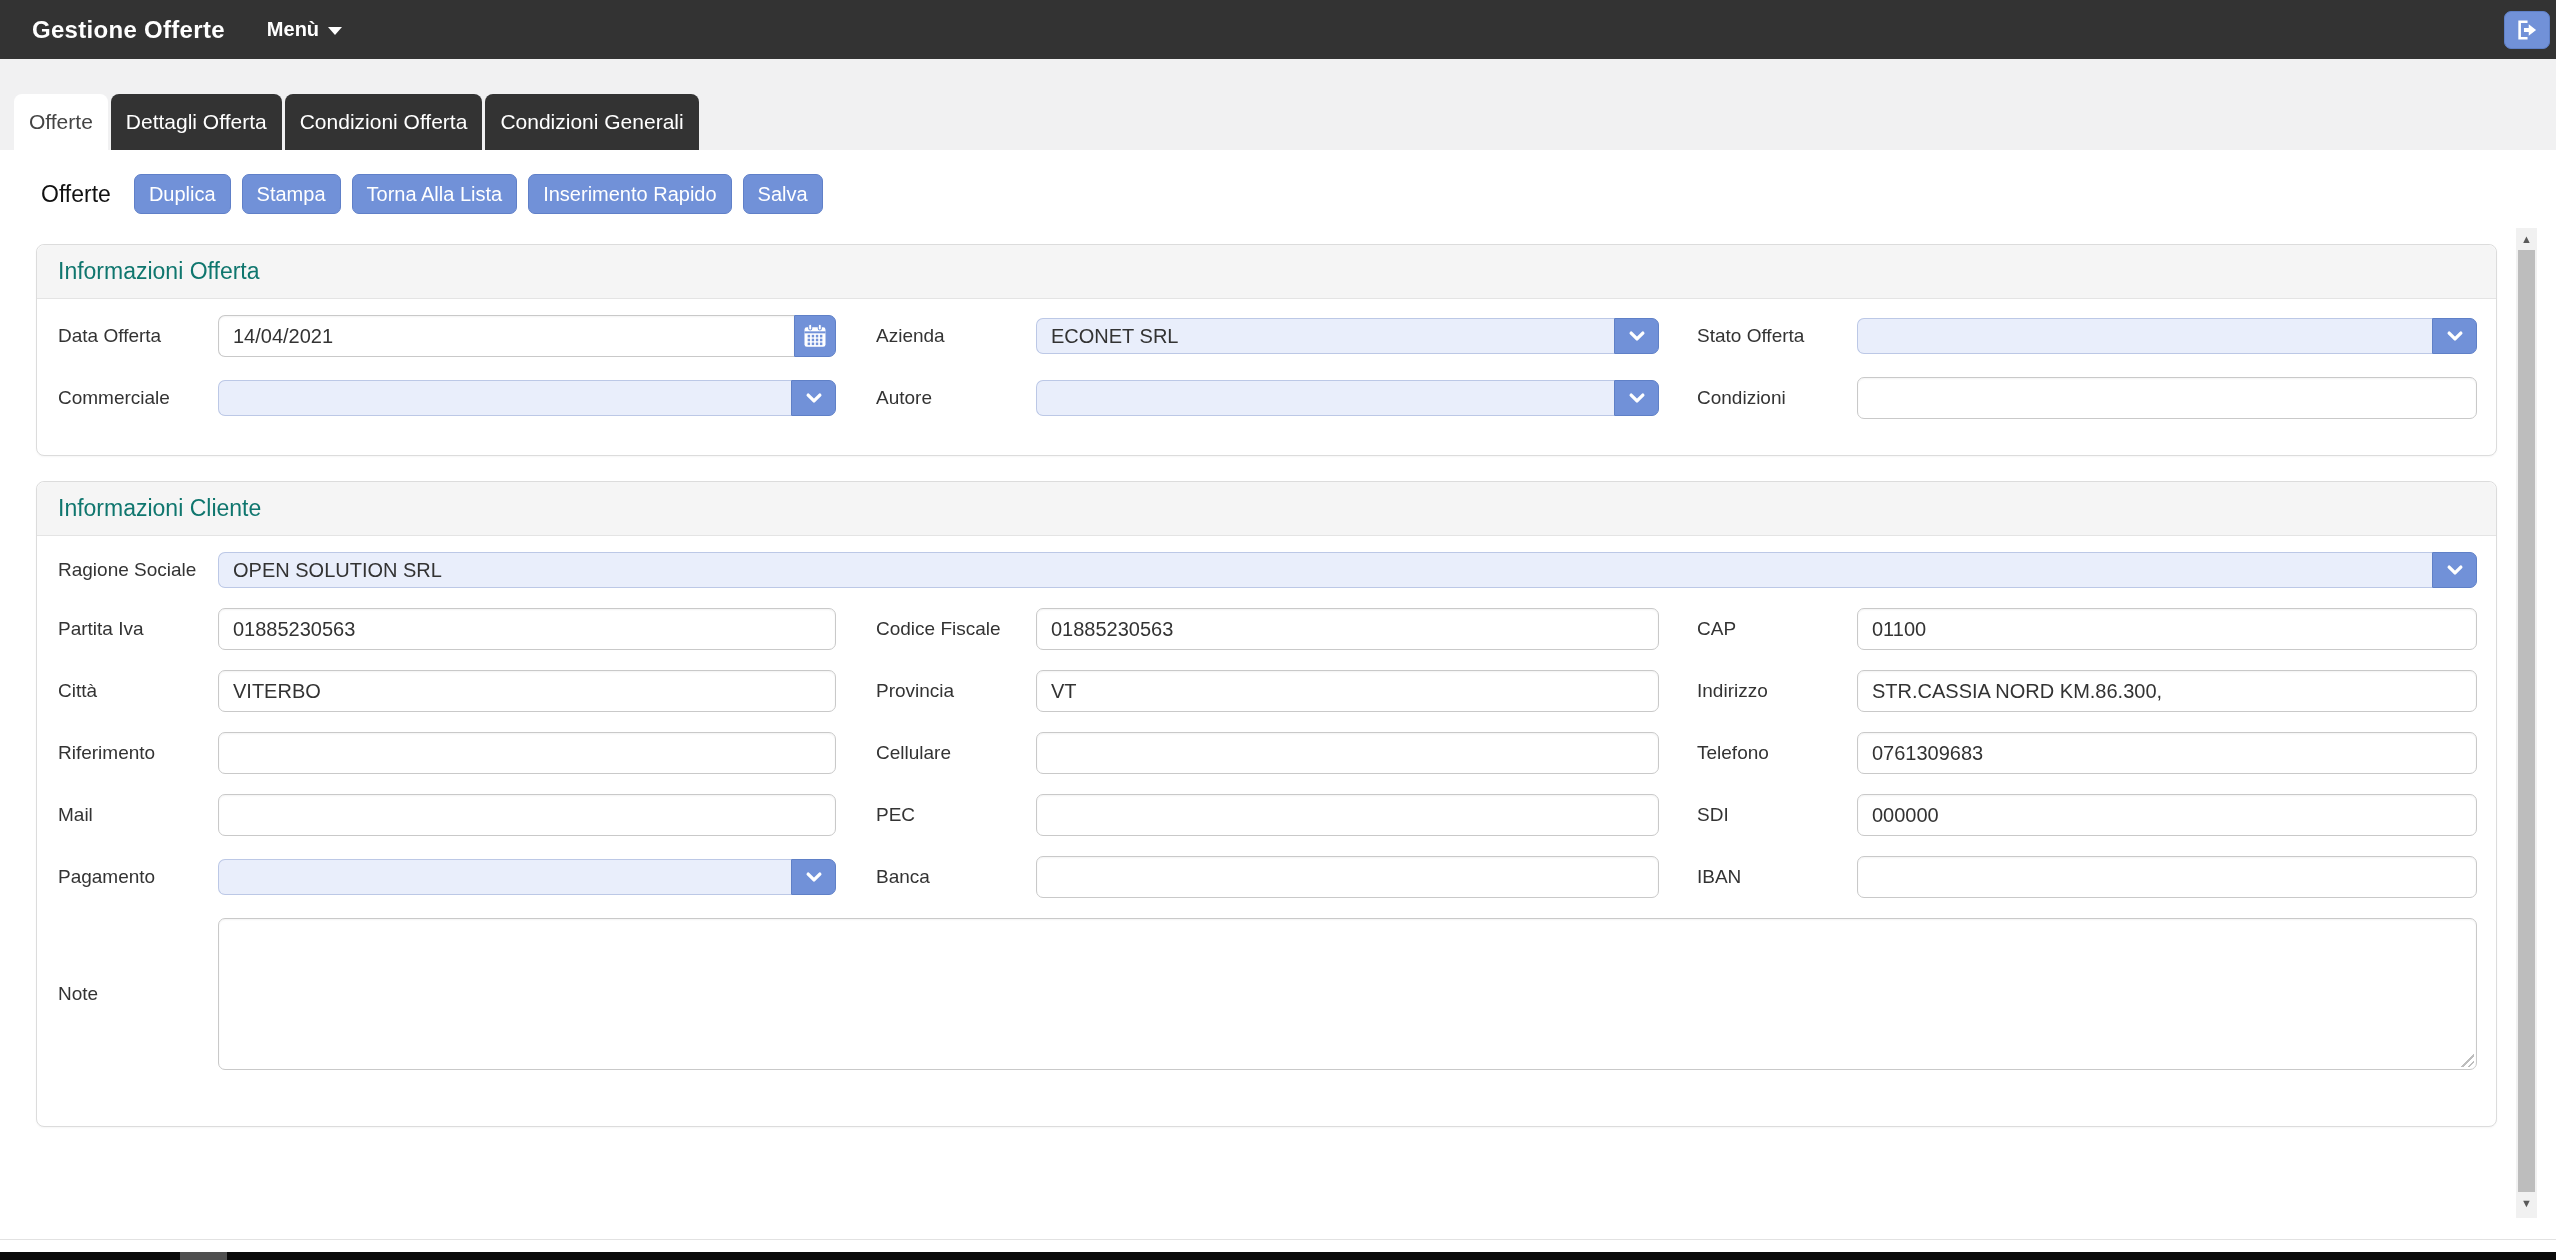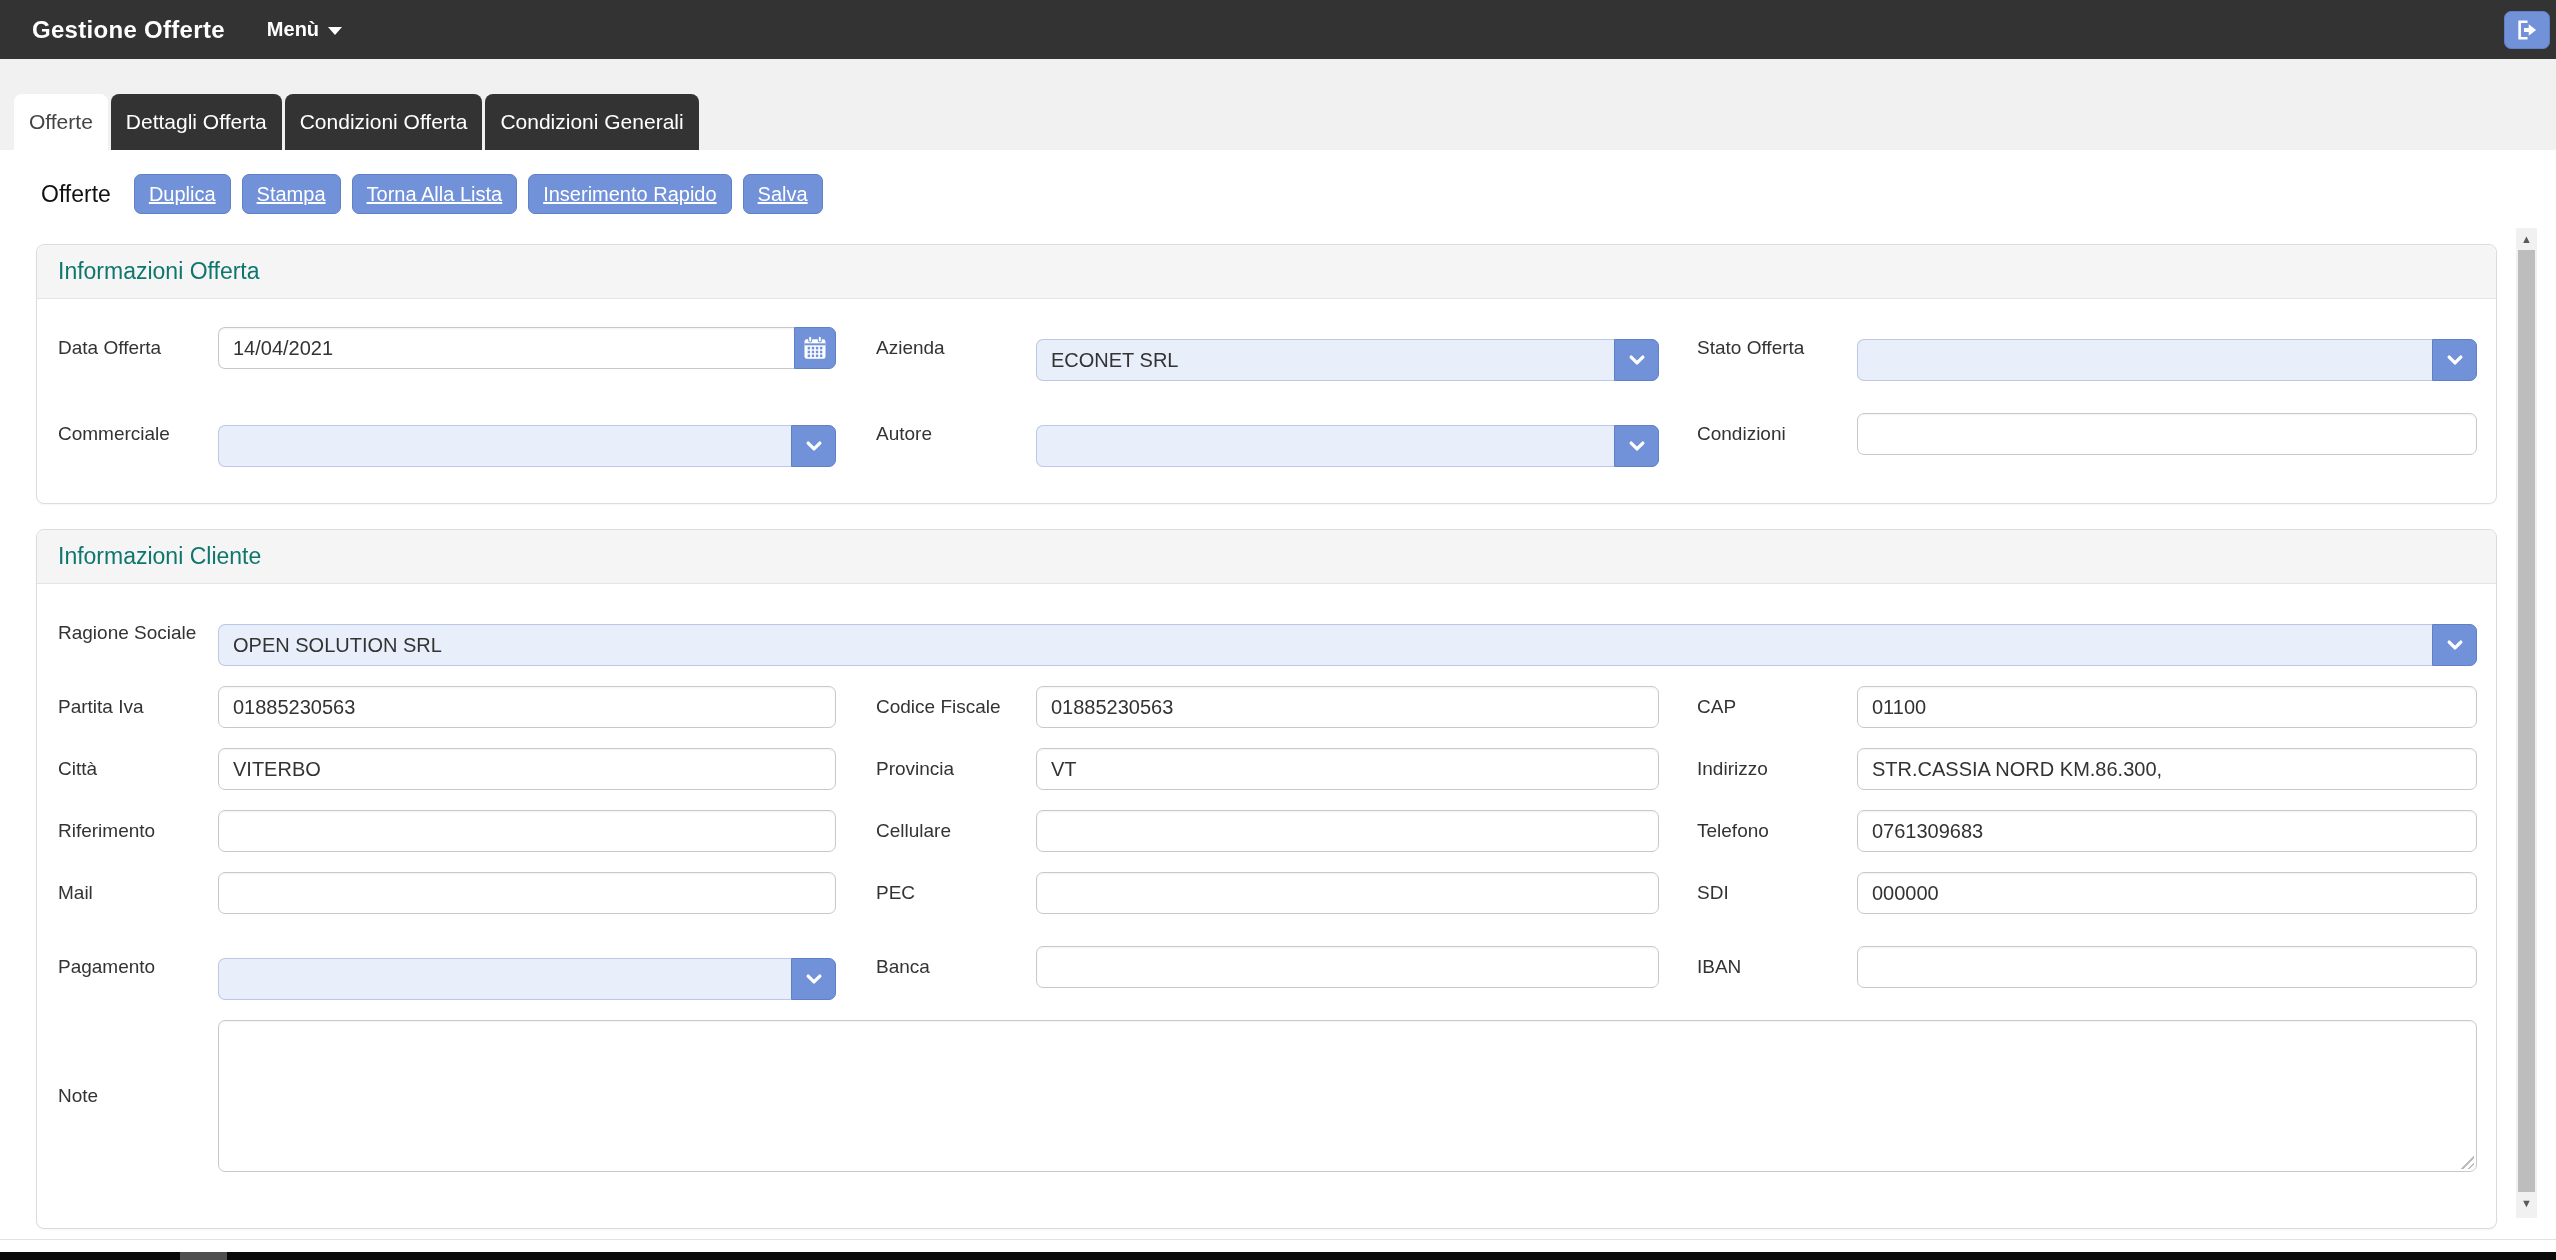--- a/index.html
+++ b/index.html
@@ -41,21 +41,21 @@
 
   
   .content { width:2516px; background:#fff; }
   .toolbar {
     display:flex; align-items:center; gap:11px; padding:24px 36px 30px 41px;
   }
   .toolbar-title { font-size:23px; color:#111; margin-right:12px; }
   .btn {
     background:#7191d8; border:1px solid #6080c8; color:#fff; font-size:20px;
     font-family:"Liberation Sans", sans-serif;
-    height:40px; padding:0 14px; border-radius:7px; cursor:pointer; white-space:nowrap;text-decoration:underline;
+    height:40px; padding:0 14px; border-radius:7px; cursor:pointer; white-space:nowrap;
   }
 
   .panel {
     margin:0 19px 0 36px; background:#fff; border:1px solid #dcdcdc;
     border-radius:8px; box-shadow:0 1px 2px rgba(0,0,0,.04);
   }
   .panel + .panel { margin-top:25px; }
   .panel-header {
     background:#f5f5f5; border-bottom:1px solid #e4e4e4;
     border-radius:8px 8px 0 0; padding:13px 21px; font-size:23px; color:#0f766e;
@@ -75,21 +75,21 @@
   .lbl { font-size:19px; color:#333; padding-right:8px; white-space:nowrap; }
 
   .txt {
     width:100%; height:42px; border:1px solid #c9c9c9; border-radius:7px;
     padding:16px 14px; font-size:20px; color:#333; background:#fff;
     font-family:"Liberation Sans", sans-serif; outline:none;
     box-shadow:inset 0 1px 2px rgba(0,0,0,.05);
   }
 
   
-  .dd { display:flex; height:42px; width:100%; cursor:pointer;margin-top:24px; }
+  .dd { display:flex; height:36px; width:100%; cursor:pointer; }
   .dd-val {
     flex:1; background:#e9eefb; border:1px solid #bcc8e6; border-right:none;
     border-radius:7px 0 0 7px; display:flex; align-items:center;
     padding:0 14px; font-size:20px; color:#333; overflow:hidden; white-space:nowrap;
   }
   .dd-btn {
     width:45px; background:#7191d8; border:1px solid #5f80c7;
     border-radius:0 7px 7px 0; display:flex; align-items:center; justify-content:center;
   }
 

